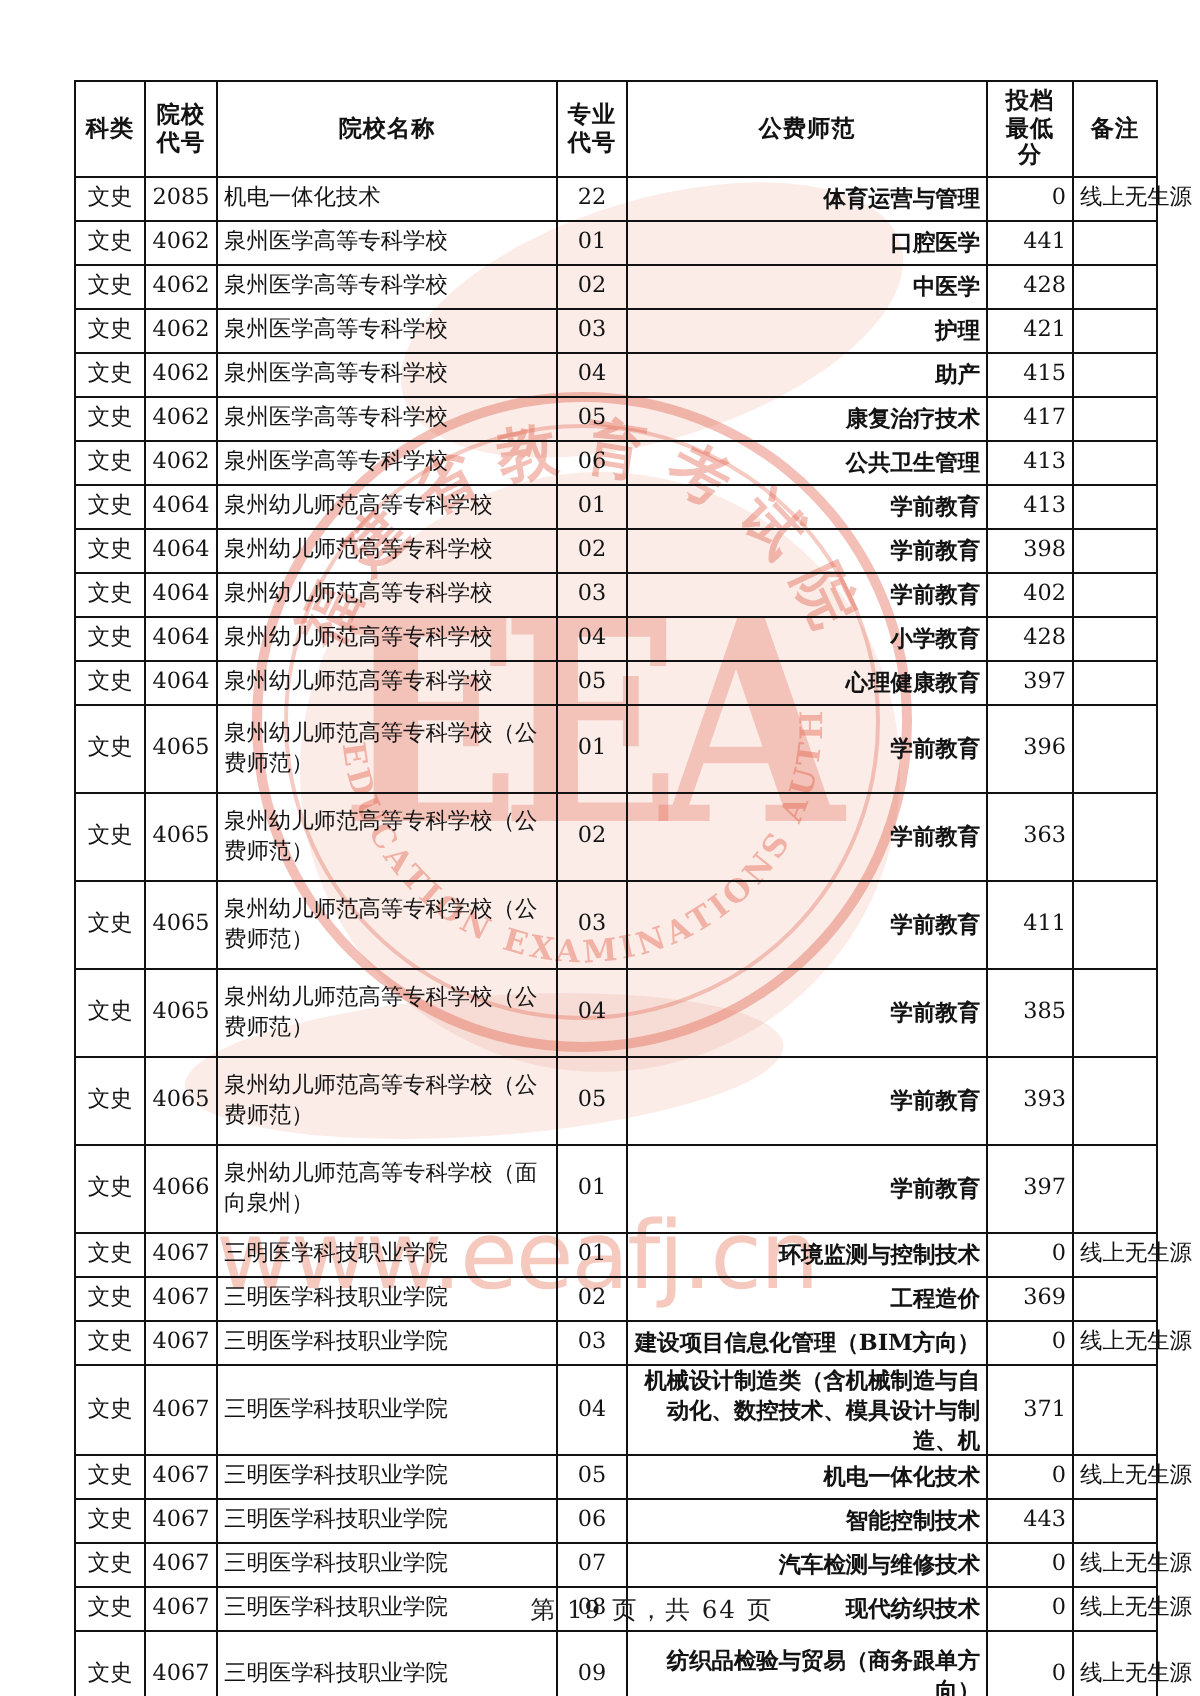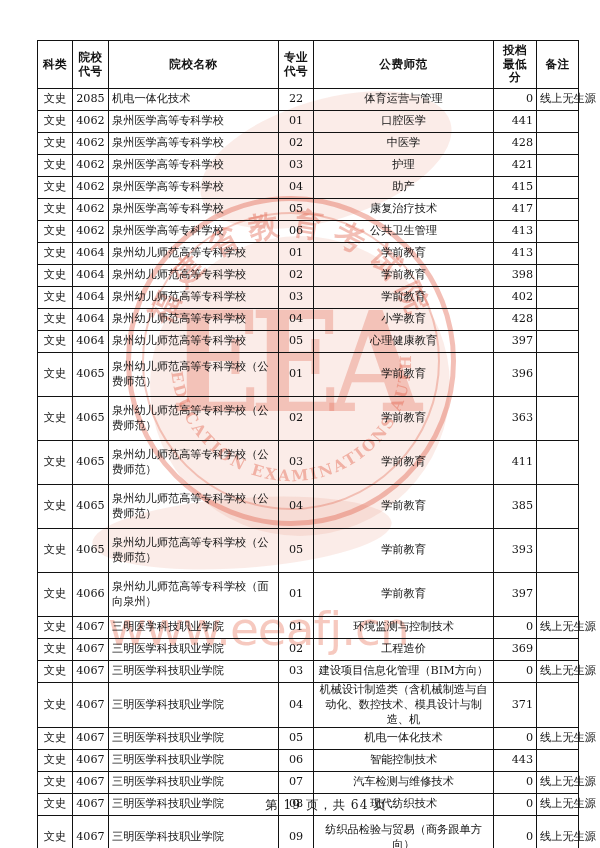--- a/index.html
+++ b/index.html
@@ -109,21 +109,21 @@
   col.c-yname{width:170px;}
   col.c-zcode{width:35px;}
   col.c-zname{width:180px;}
   col.c-score{width:43px;}
   col.c-beizhu{width:42px;}
 
   td.kelei{text-align:center;white-space:nowrap;}
   td.ycode{text-align:center;white-space:nowrap;font-family:"DejaVu Serif","Liberation Serif",serif;}
   td.yname{text-align:left;}
   td.zcode{text-align:center;white-space:nowrap;margin-left:48px;}
-  td.zname{text-align:center;}
+  td.zname{text-align:right;font-weight:bold;}
   td.score{text-align:right;padding-right:5px;white-space:nowrap;}
   td.beizhu{text-align:center;white-space:nowrap;font-size:10.6px;}
 
   tr.r-normal td{height:21px;}
   tr.r-tall td{height:43px;}
 
   .footer{
     position:absolute;
     left:0;top:797px;width:564px;
     text-align:center;

